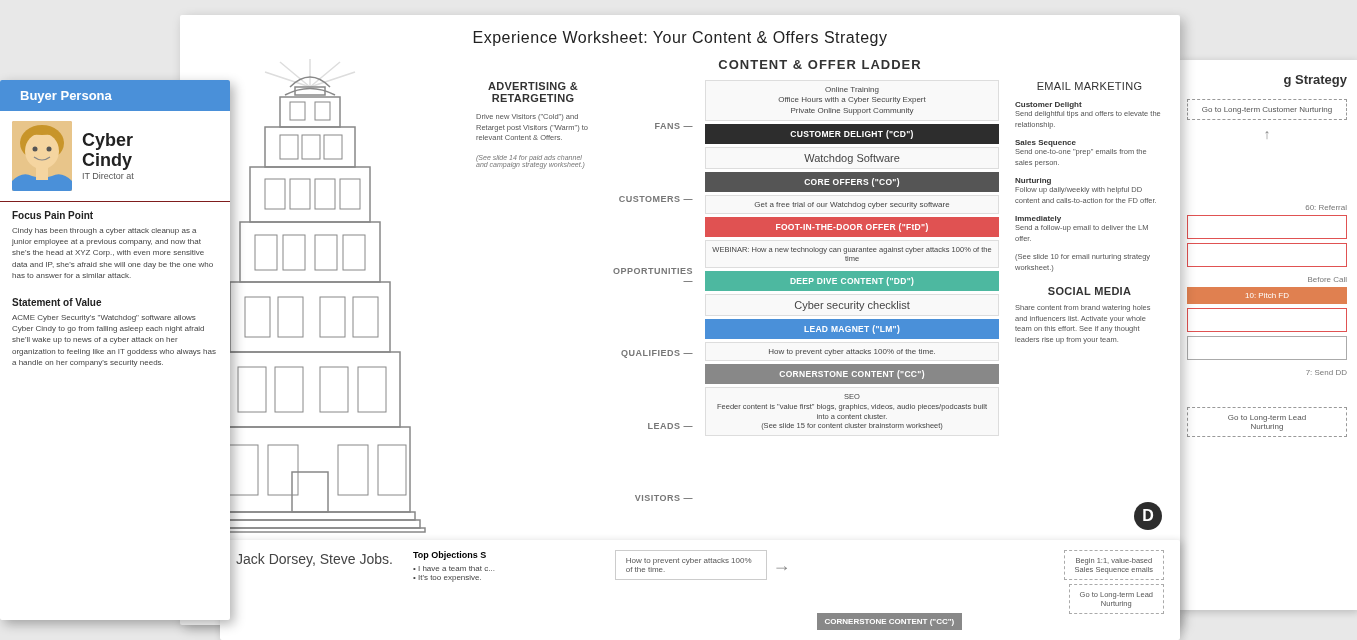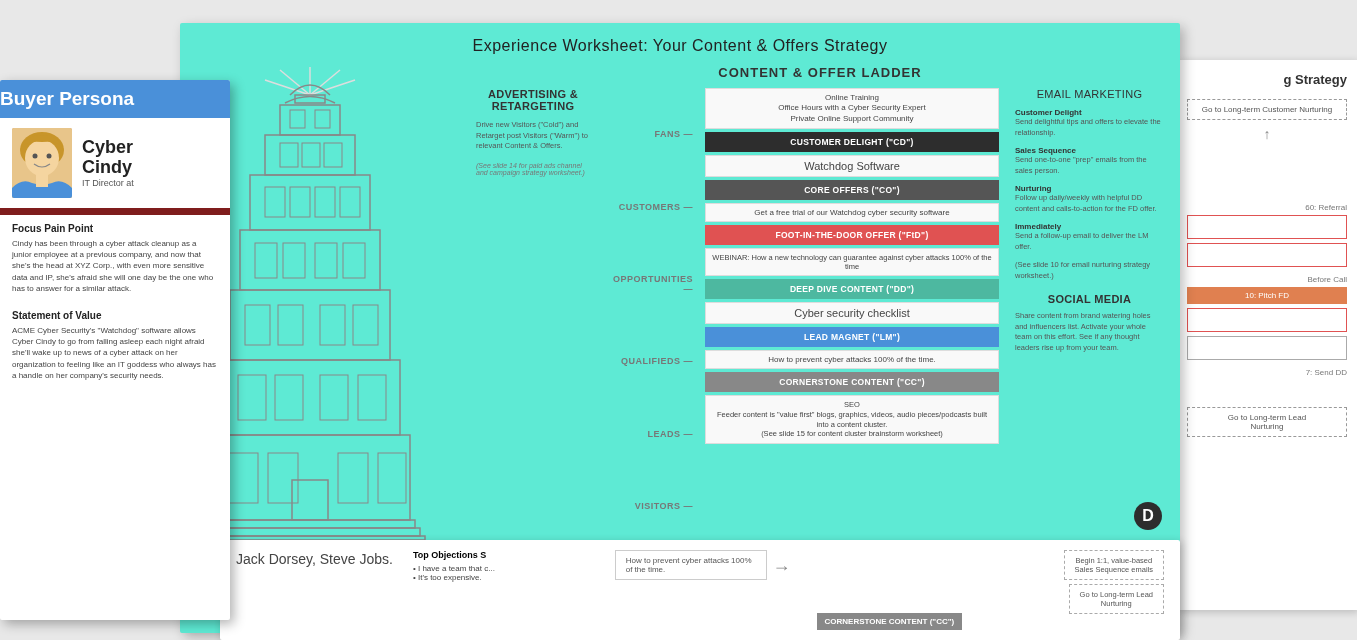--- a/index.html
+++ b/index.html
@@ -19,24 +19,24 @@
       height: 100%;
       display: flex;
       align-items: center;
       justify-content: center;
     }
 
     
     .paper-main {
       position: absolute;
       left: 180px;
-      top: 23px;
+      top: 15px;
       width: 1000px;
       height: 610px;
-      background: #5eead4;
+      background: #ffffff;
       border-radius: 2px;
       box-shadow: 4px 4px 12px rgba(0,0,0,0.25);
       z-index: 2;
       overflow: hidden;
     }
 
     .paper-main-title {
       text-align: center;
       font-size: 16px;
       font-weight: normal;
@@ -130,31 +130,31 @@
       background: white;
       border-radius: 2px;
       box-shadow: 4px 4px 12px rgba(0,0,0,0.3);
       z-index: 4;
       overflow: hidden;
     }
 
     .persona-header {
       background: #4a90d9;
       color: white;
-      font-size: 19px;
-      font-weight: bold;
-      padding: 8px 0;
+      font-size: 13px;
+      font-weight: bold;
+      padding: 8px 20px;
     }
 
     .persona-profile {
       display: flex;
       align-items: center;
       padding: 10px 12px;
       gap: 10px;
-      border-bottom: 7px solid #7f1d1d;
+      border-bottom: 1px solid #7f1d1d;
     }
 
     .persona-avatar {
       width: 60px;
       height: 70px;
       background: #d4a574;
       border-radius: 2px;
       overflow: hidden;
       flex-shrink: 0;
       position: relative;

